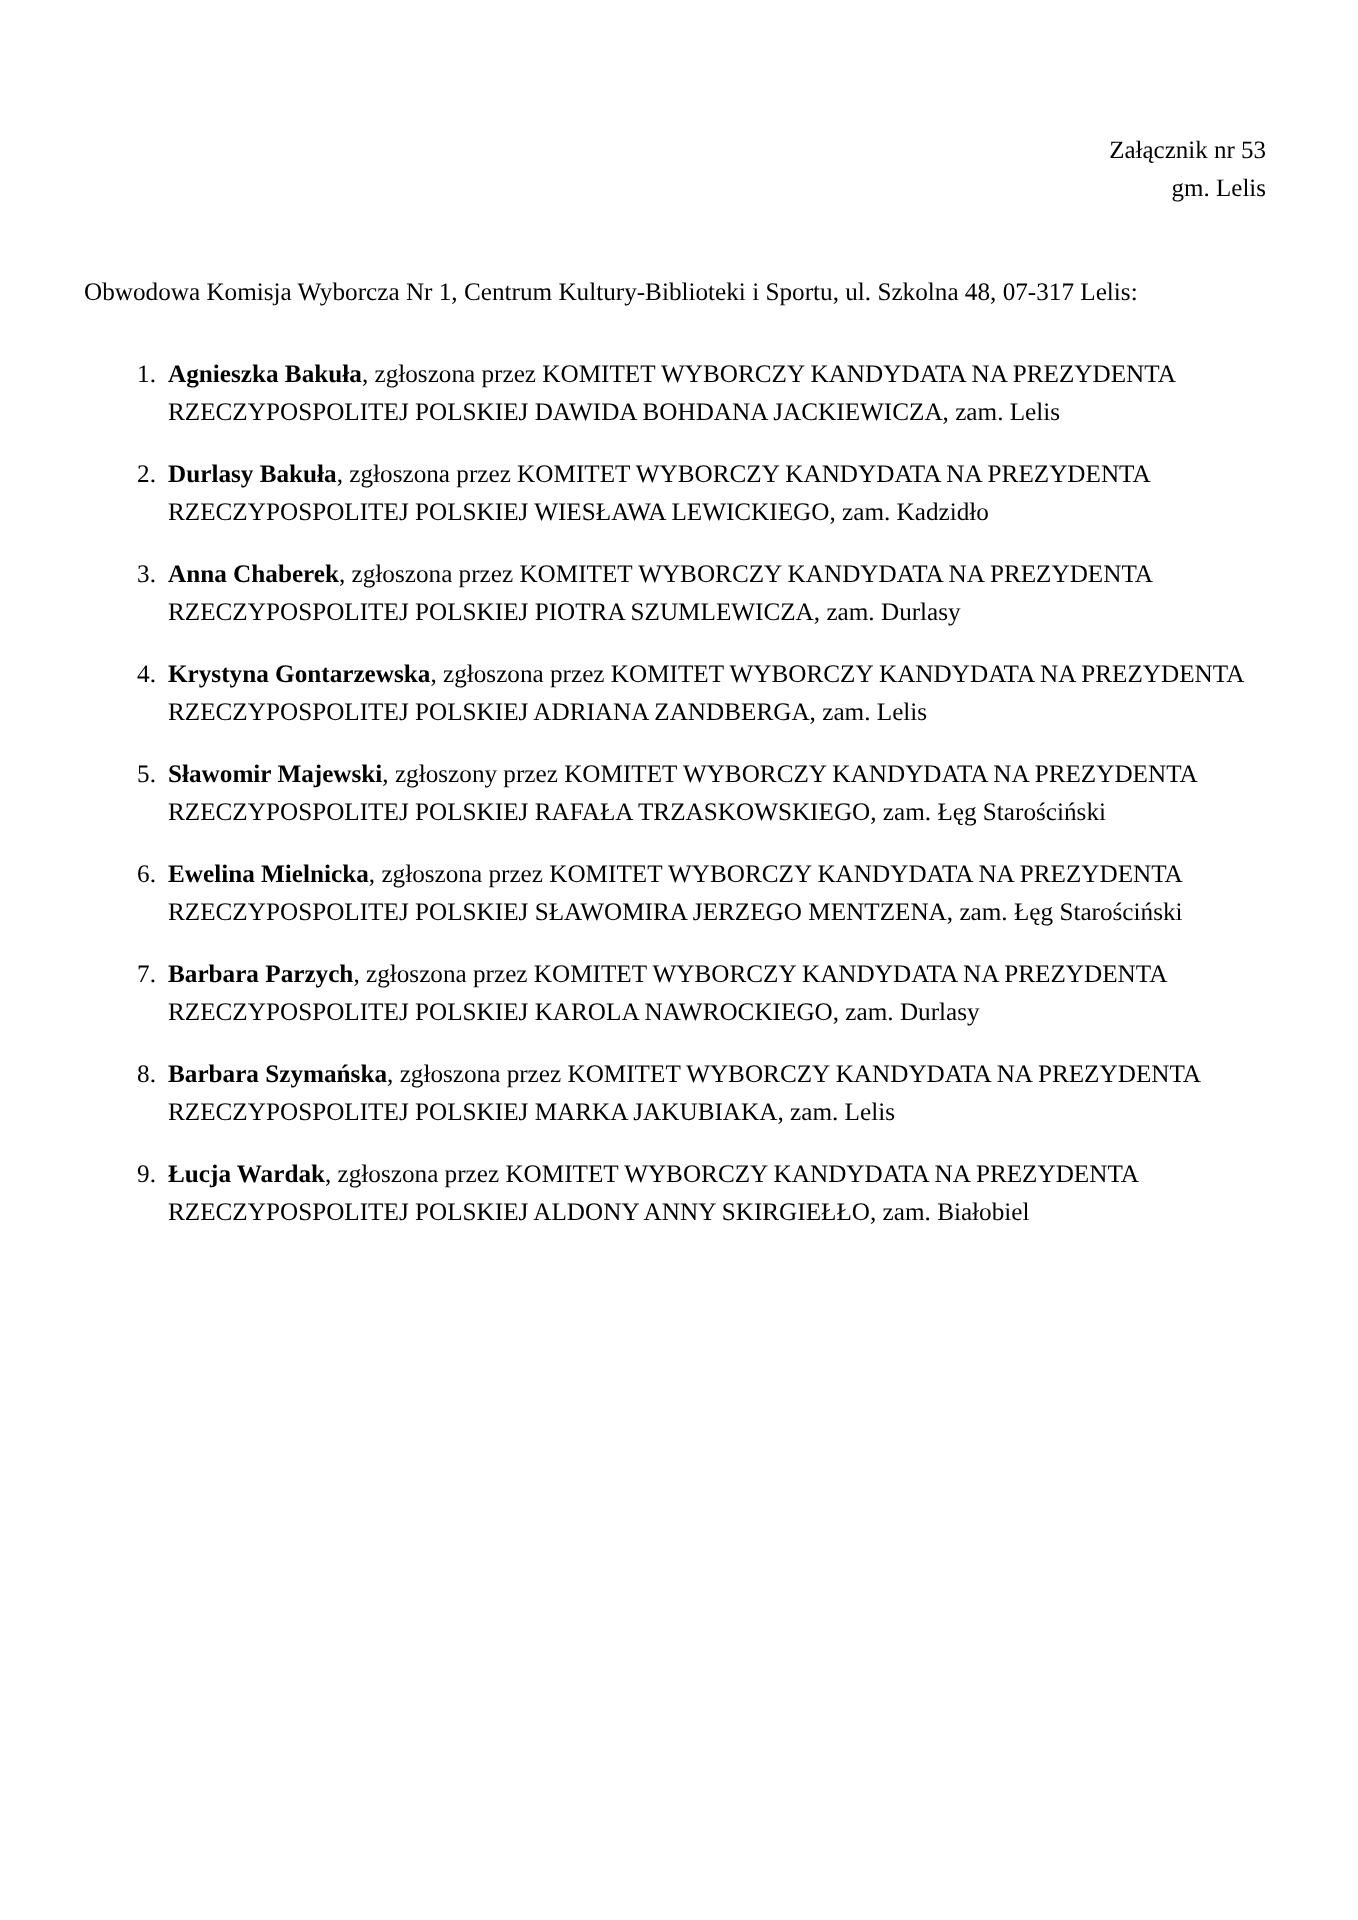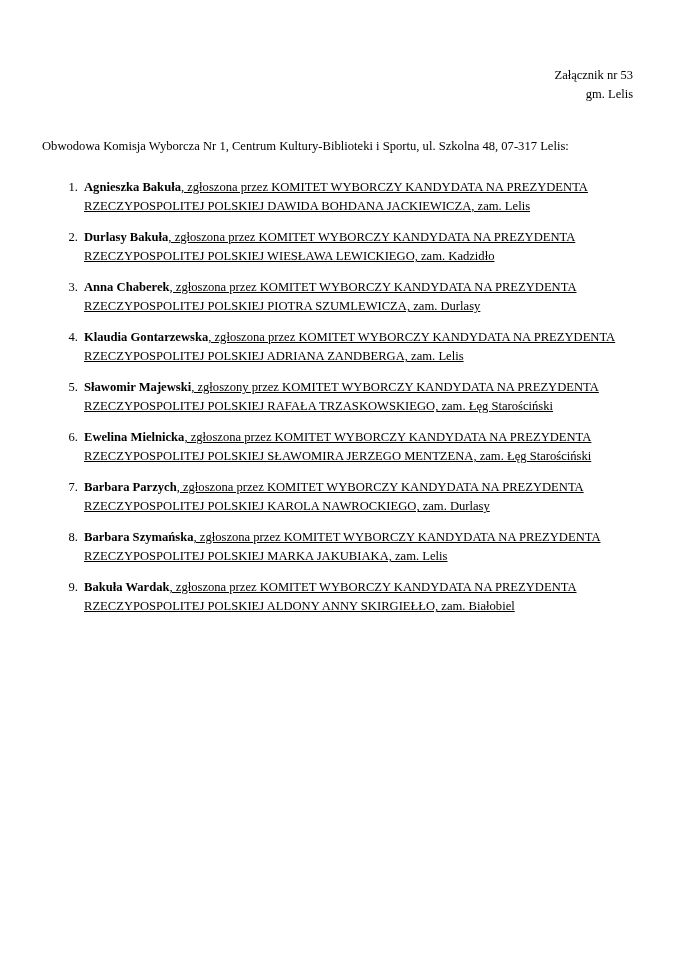--- a/index.html
+++ b/index.html
@@ -60,21 +60,20 @@
     top: 0;
     width: 18px;
     text-align: right;
     font-size: 12.6px;
   }
   .cand-name {
     font-weight: bold;
   }
   .cand-rest {
     font-weight: normal;
-    text-decoration: underline;
   }
 </style>
 </head>
 <body>
 
 <div class="page">
 
   <div class="header-block">
     <span class="header-line">Załącznik nr 53</span>
     <span class="header-line">gm. Lelis</span>
@@ -86,32 +85,32 @@
     <li>
       <span class="cand-name">Agnieszka Bakuła</span><span class="cand-rest">, zgłoszona przez KOMITET WYBORCZY KANDYDATA NA PREZYDENTA RZECZYPOSPOLITEJ POLSKIEJ DAWIDA BOHDANA JACKIEWICZA, zam. Lelis</span>
     </li>
     <li>
       <span class="cand-name">Durlasy Bakuła</span><span class="cand-rest">, zgłoszona przez KOMITET WYBORCZY KANDYDATA NA PREZYDENTA RZECZYPOSPOLITEJ POLSKIEJ WIESŁAWA LEWICKIEGO, zam. Kadzidło</span>
     </li>
     <li>
       <span class="cand-name">Anna Chaberek</span><span class="cand-rest">, zgłoszona przez KOMITET WYBORCZY KANDYDATA NA PREZYDENTA RZECZYPOSPOLITEJ POLSKIEJ PIOTRA SZUMLEWICZA, zam. Durlasy</span>
     </li>
     <li>
-      <span class="cand-name">Klaudia Gontarzewska</span><span class="cand-rest">, zgłoszona przez KOMITET WYBORCZY KANDYDATA NA PREZYDENTA RZECZYPOSPOLITEJ POLSKIEJ ADRIANA ZANDBERGA, zam. Lelis</span>
+      <span class="cand-name">Krystyna Gontarzewska</span><span class="cand-rest">, zgłoszona przez KOMITET WYBORCZY KANDYDATA NA PREZYDENTA RZECZYPOSPOLITEJ POLSKIEJ ADRIANA ZANDBERGA, zam. Lelis</span>
     </li>
     <li>
       <span class="cand-name">Sławomir Majewski</span><span class="cand-rest">, zgłoszony przez KOMITET WYBORCZY KANDYDATA NA PREZYDENTA RZECZYPOSPOLITEJ POLSKIEJ RAFAŁA TRZASKOWSKIEGO, zam. Łęg Starościński</span>
     </li>
     <li>
       <span class="cand-name">Ewelina Mielnicka</span><span class="cand-rest">, zgłoszona przez KOMITET WYBORCZY KANDYDATA NA PREZYDENTA RZECZYPOSPOLITEJ POLSKIEJ SŁAWOMIRA JERZEGO MENTZENA, zam. Łęg Starościński</span>
     </li>
     <li>
       <span class="cand-name">Barbara Parzych</span><span class="cand-rest">, zgłoszona przez KOMITET WYBORCZY KANDYDATA NA PREZYDENTA RZECZYPOSPOLITEJ POLSKIEJ KAROLA NAWROCKIEGO, zam. Durlasy</span>
     </li>
     <li>
       <span class="cand-name">Barbara Szymańska</span><span class="cand-rest">, zgłoszona przez KOMITET WYBORCZY KANDYDATA NA PREZYDENTA RZECZYPOSPOLITEJ POLSKIEJ MARKA JAKUBIAKA, zam. Lelis</span>
     </li>
     <li>
-      <span class="cand-name">Bakuła Wardak</span><span class="cand-rest">, zgłoszona przez KOMITET WYBORCZY KANDYDATA NA PREZYDENTA RZECZYPOSPOLITEJ POLSKIEJ ALDONY ANNY SKIRGIEŁŁO, zam. Białobiel</span>
+      <span class="cand-name">Łucja Wardak</span><span class="cand-rest">, zgłoszona przez KOMITET WYBORCZY KANDYDATA NA PREZYDENTA RZECZYPOSPOLITEJ POLSKIEJ ALDONY ANNY SKIRGIEŁŁO, zam. Białobiel</span>
     </li>
   </ol>
 
 </div>
 
 </body></html>

